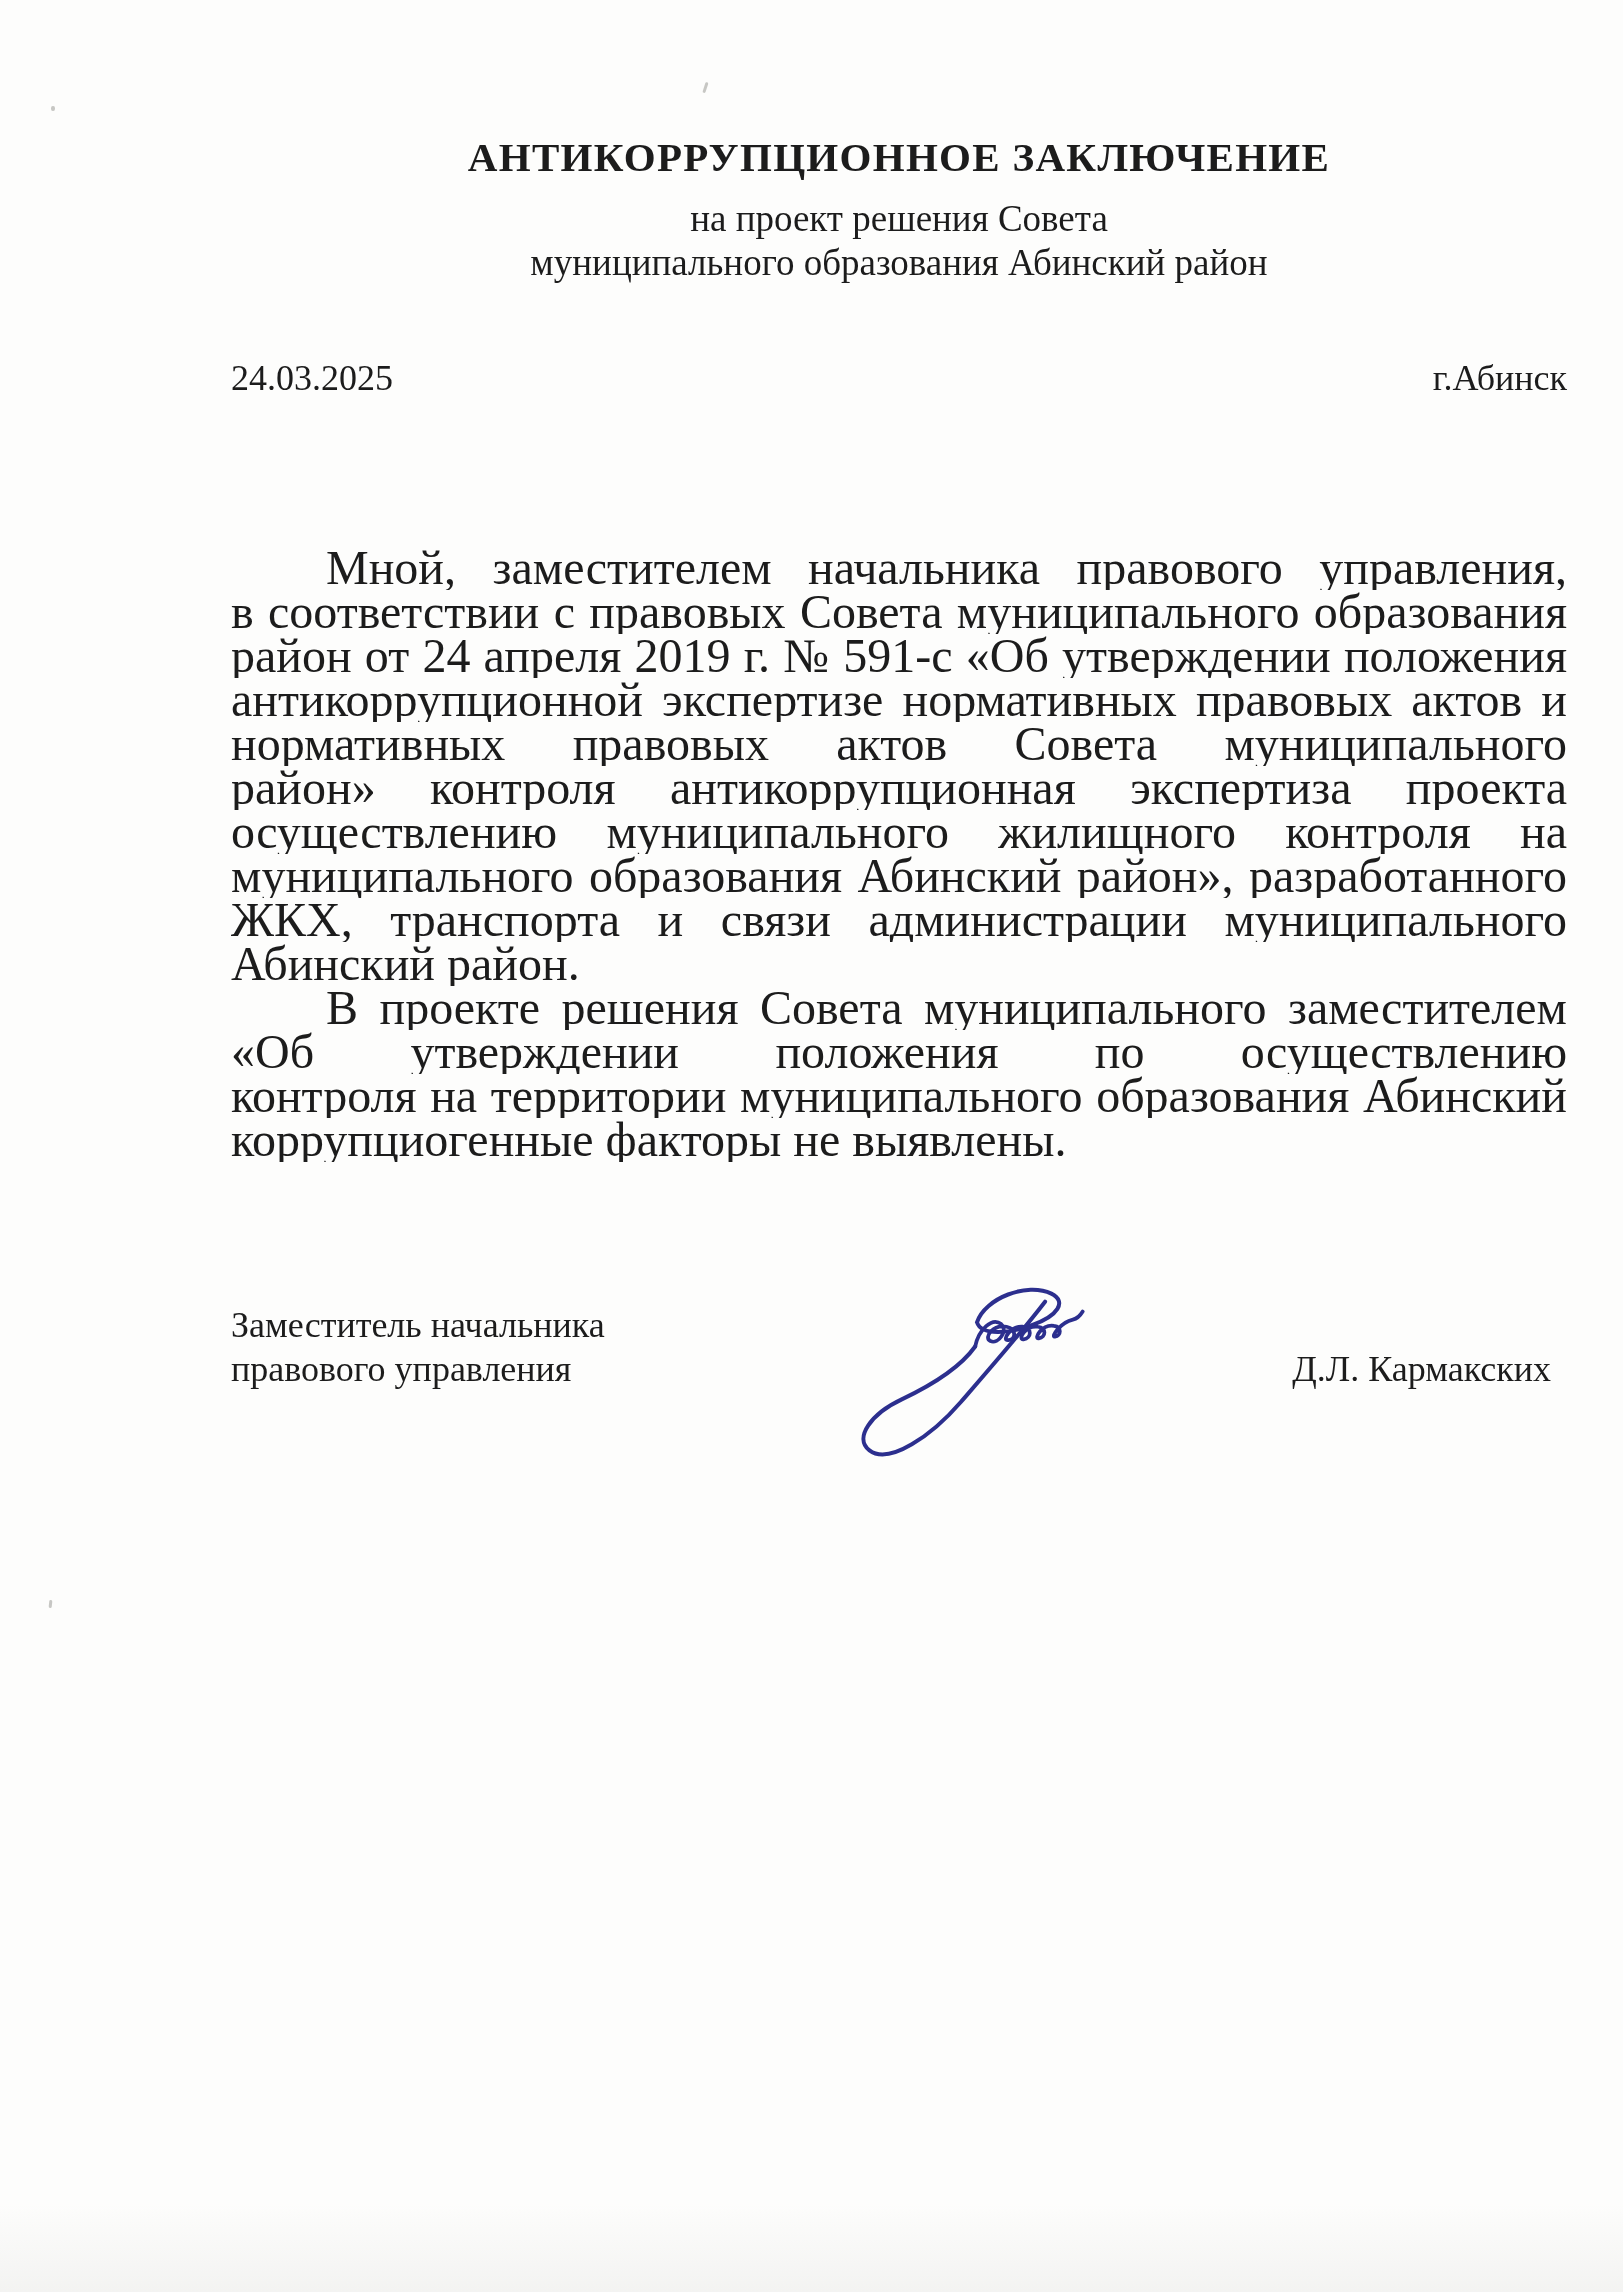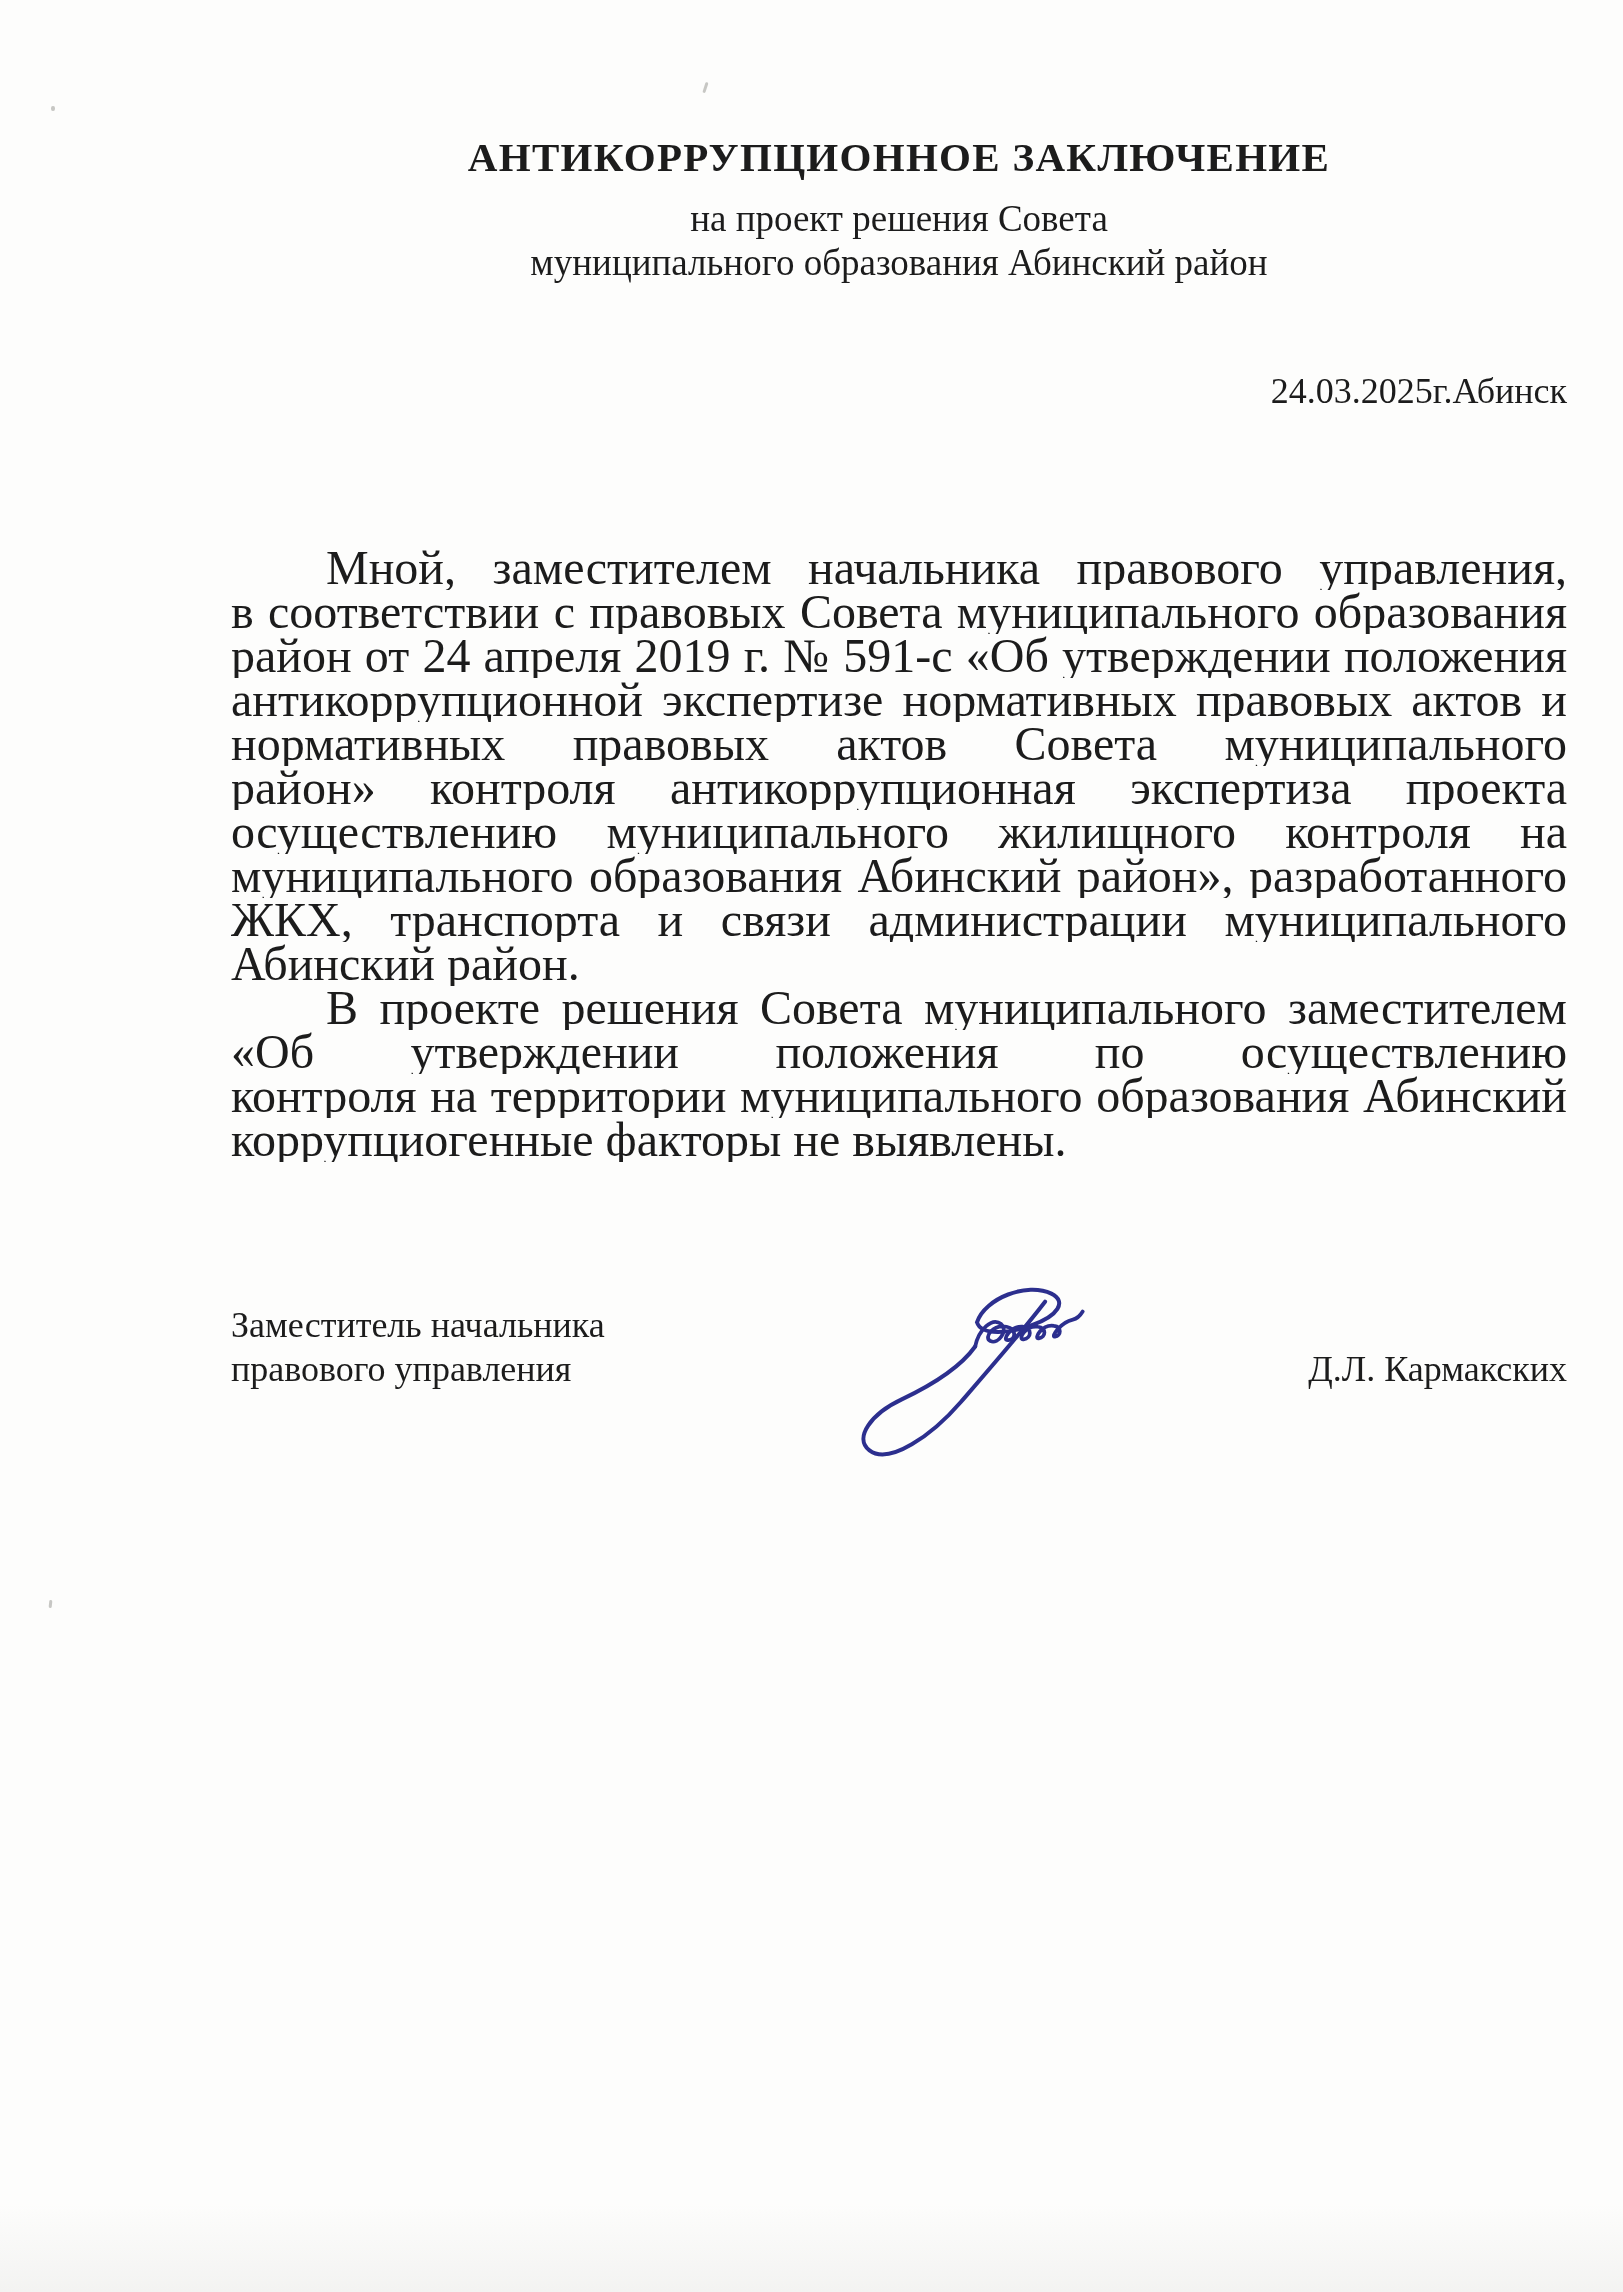--- a/index.html
+++ b/index.html
@@ -31,22 +31,22 @@
     font-size: 41px; font-weight: bold; line-height: 48px;
     letter-spacing: 1.3px; margin: 0 0 16px 0;
   }
   .title-sub {
     font-size: 37px; line-height: 44px;
   }
 
   .dateline {
     position: absolute;
     left: 231px; width: 1336px; top: 356px;
-    display: flex; justify-content: flex-end;
-    font-size: 36px; line-height: 44px; margin-top: 13px;
+    display: flex; justify-content: space-between;
+    font-size: 36px; line-height: 44px;
   }
 
   .body-text {
     position: absolute;
     left: 231px; width: 1336px; top: 546px;
     font-size: 48px;
   }
   .bline {
     height: 44px; line-height: 44px;
     text-align: justify;
@@ -55,21 +55,21 @@
   }
   .bline.first { padding-left: 95px; }
   .bline.last  { text-align: center; text-align-last: left; }
 
   .sig-block {
     position: absolute;
     left: 231px; width: 1336px; top: 1303px;
     font-size: 36px; line-height: 44px;
   }
   .sig-name {
-    position: absolute; right: 0; top: 44px;
+    position: absolute; right: 16px; top: 44px;
   }
   .signature-svg {
     position: absolute;
     left: 615px; top: -29.6px;
     width: 296px; height: 215px;
   }
 
   .speck {
     position: absolute;
     background: #9b9b96; border-radius: 50%;

